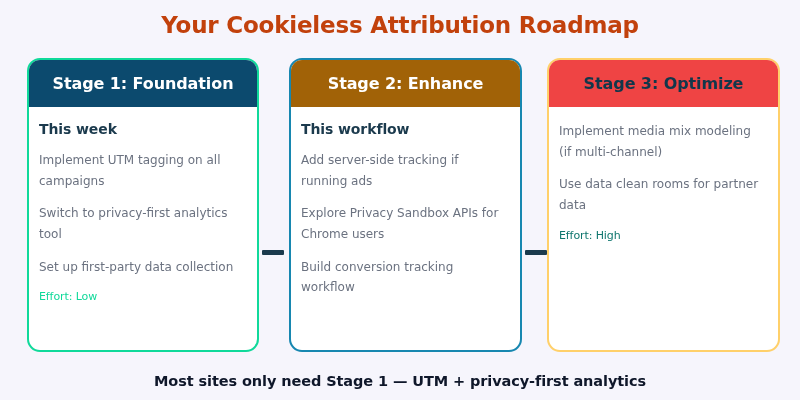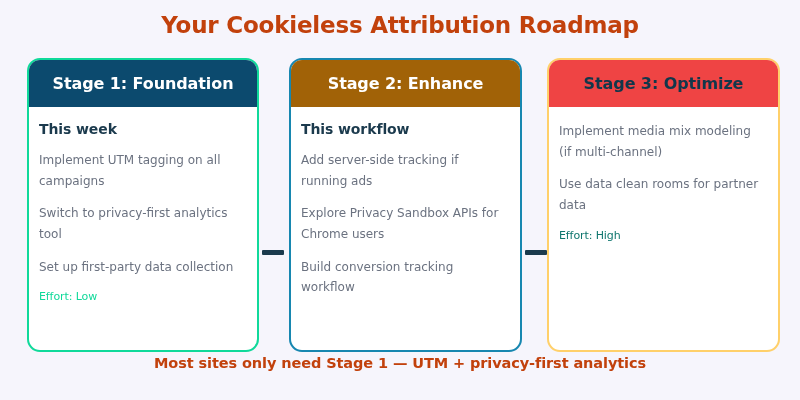--- a/index.html
+++ b/index.html
@@ -115,26 +115,26 @@
     background: #1b3a4d;
     border-radius: 1px;
   }
   .connector-1 { left: 262px; }
   .connector-2 { left: 525px; }
 
   
   .footer {
     position: absolute;
     left: 0;
-    top: 355px;
+    top: 373px;
     width: 800px;
     text-align: center;
     font-size: 14.5px;
     font-weight: bold;
-    color: #c2410c;
+    color: #0f172a;
     letter-spacing: -0.1px;
   }
 </style>
 </head>
 <body>
 
 <div class="page">
 
   <div class="title">Your Cookieless Attribution Roadmap</div>
 

